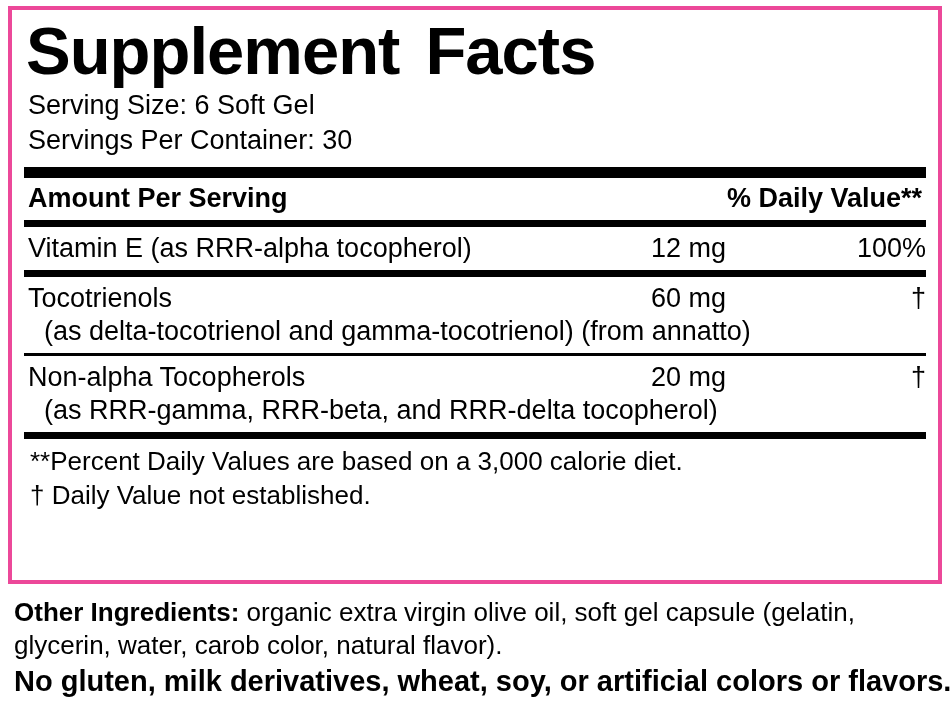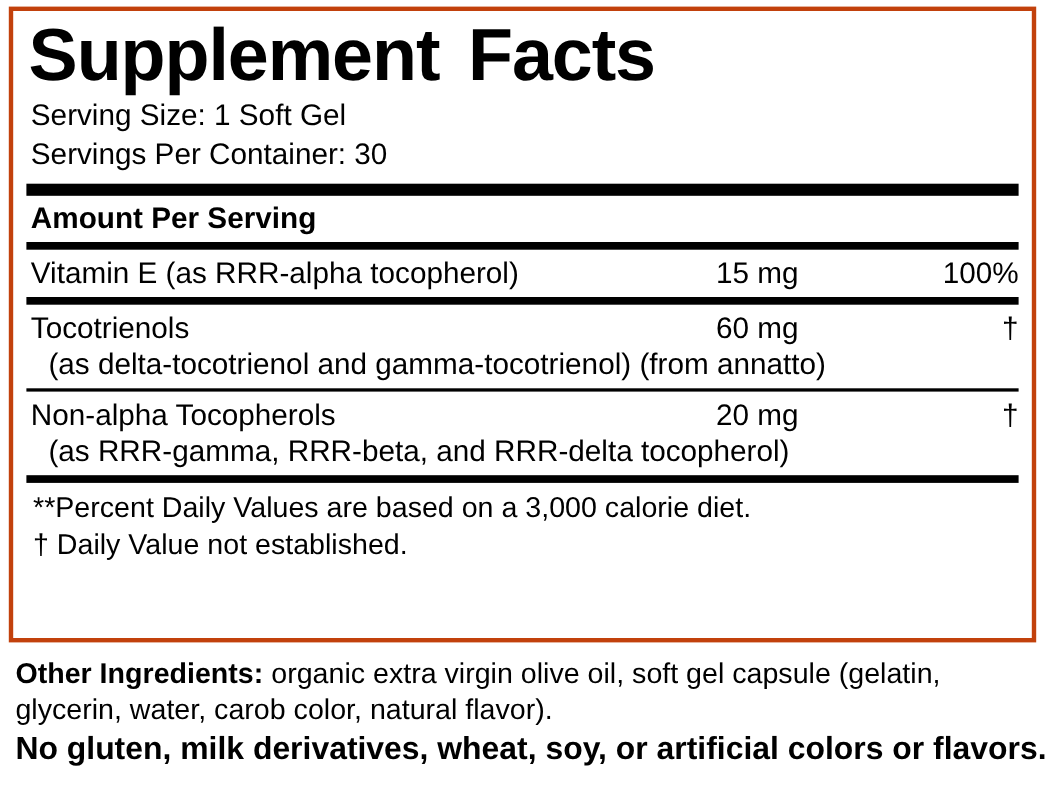--- a/index.html
+++ b/index.html
@@ -19,21 +19,21 @@
     width: 950px;
     height: 716px;
     box-sizing: border-box;
   }
   .panel {
     position: absolute;
     left: 8px;
     top: 6px;
     width: 934px;
     height: 578px;
-    border: 4px solid #c2410c;
+    border: 4px solid #ec4899;
     box-sizing: border-box;
     padding: 6px 12px 0 12px;
   }
   .title {
     font-size: 67px;
     font-weight: bold;
     letter-spacing: -1px;
     line-height: 1.05;
     margin: 0 0 2px 2px;
     white-space: nowrap;
@@ -127,34 +127,35 @@
 </style>
 </head>
 <body>
 
 <div class="label">
 
   <div class="panel">
 
     <div class="title"><span>Supplement</span><span class="gap"></span><span>Facts</span></div>
 
-    <div class="serving-line">Serving Size: 1 Soft Gel</div>
+    <div class="serving-line">Serving Size: 6 Soft Gel</div>
     <div class="serving-line">Servings Per Container: 30</div>
 
     <div class="rule-thick"></div>
 
     <div class="row hdr">
       <div class="col-name">Amount Per Serving</div>
+      <div class="col-dv-hdr">% Daily Value**</div>
     </div>
 
     <div class="rule-med"></div>
 
     <div class="row">
       <div class="col-name">Vitamin E (as RRR-alpha tocopherol)</div>
-      <div class="col-amount">15 mg</div>
+      <div class="col-amount">12 mg</div>
       <div class="col-dv">100%</div>
     </div>
 
     <div class="rule-med"></div>
 
     <div class="row">
       <div class="col-name">Tocotrienols</div>
       <div class="col-amount">60 mg</div>
       <div class="col-dv">†</div>
     </div>

